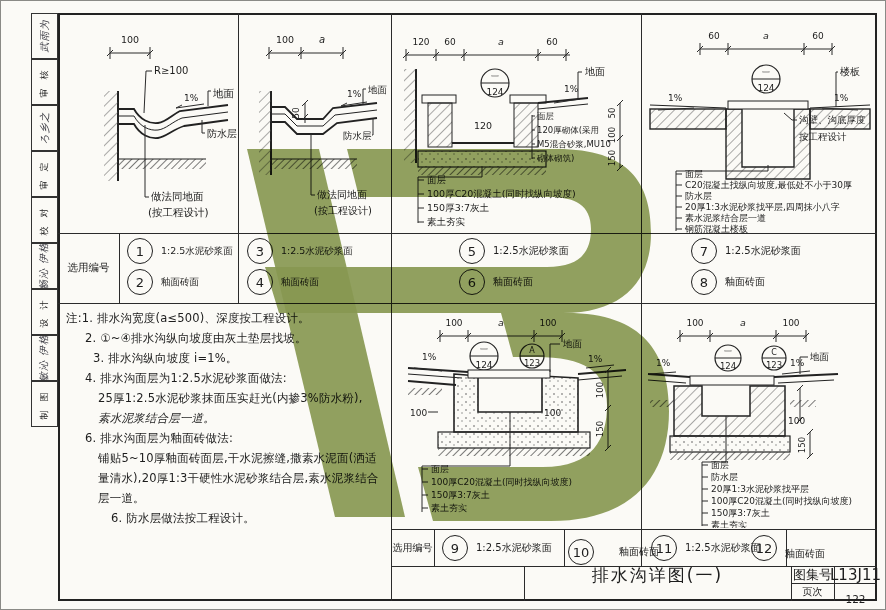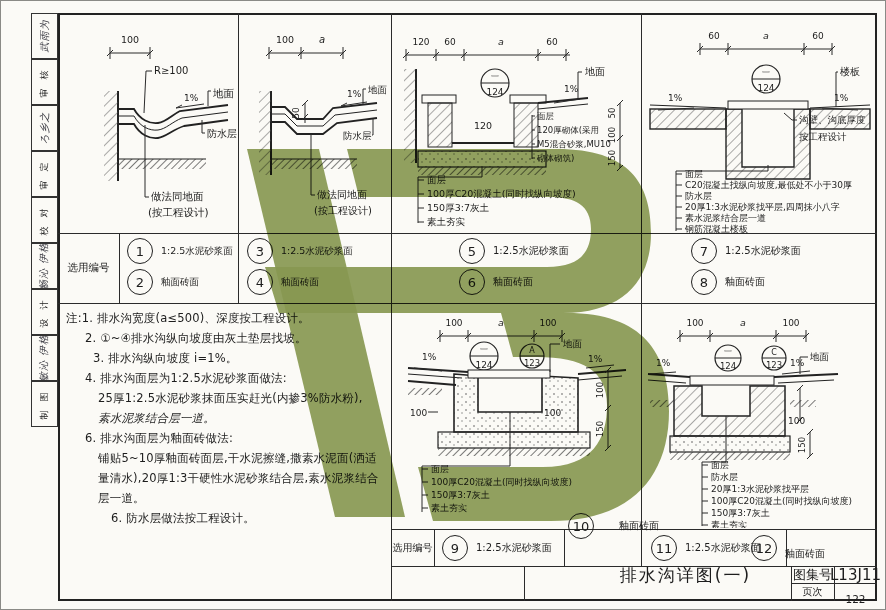--- a/index.html
+++ b/index.html
@@ -344,34 +344,34 @@
     <text x="69" y="200" font-size="9">100厚C20混凝土(同时找纵向坡度)</text>
     <text x="69" y="212" font-size="9">150厚3:7灰土</text>
     <text x="69" y="224" font-size="9">素土夯实</text>
   </svg>
 
   <div class="sellabel" style="left:390px;top:528px;width:43px;height:37px;font-size:10px;">选用编号</div>
   <div class="selitem" style="left:441px;top:534px;">
     <span class="selnum">9</span>
     <span class="seldesc" style="font-size:10px;">1:2.5水泥砂浆面</span>
   </div>
-  <div class="selitem" style="left:567px;top:512px;gap:25px;">
+  <div class="selitem" style="left:567px;top:538px;gap:25px;">
     <span class="selnum">10</span>
     <span class="seldesc" style="font-size:10px;">釉面砖面</span>
   </div>
   <div class="selitem" style="left:650px;top:534px;">
     <span class="selnum">11</span>
     <span class="seldesc" style="font-size:10px;">1:2.5水泥砂浆面</span>
   </div>
   <div class="selitem" style="left:750px;top:534px;align-items:flex-end;">
     <span class="selnum">12</span>
     <span class="seldesc" style="font-size:10px;">釉面砖面</span>
   </div>
 
-  <div class="titlecell" style="left:523px;top:565px;width:267px;height:18px;font-size:17px;letter-spacing:2px;padding-left:28px;">排水沟详图(一)</div>
+  <div class="titlecell" style="left:523px;top:565px;width:267px;height:18px;font-size:17px;letter-spacing:2px;">排水沟详图(一)</div>
   <div class="titlecell" style="left:790px;top:565px;width:43px;height:17px;font-size:13px;">图集号</div>
   <div class="titlecell" style="left:833px;top:565px;width:43px;height:17px;font-size:15px;">L13J11</div>
   <div class="titlecell" style="left:790px;top:582px;width:43px;height:18px;font-size:10px;">页次</div>
   <div class="titlecell" style="left:833px;top:582px;width:43px;height:32px;font-size:10.5px;">122</div>
 
   <svg class="wm" viewBox="0 0 886 610">
     <g fill="#8a9b55" fill-opacity="0.92">
       <path d="M246,148 L318,148 L404,516 L334,516 Z"></path>
       <path d="M346,148 L556,148 C628,148 650,182 650,232 C650,280 622,312 562,312 L278,312 L264,266 L546,266 C580,266 590,250 590,228 C590,204 574,196 548,196 L358,196 Z"></path>
       <path d="M500,312 L566,312 C642,312 668,352 668,410 C668,478 628,520 550,520 L432,520 L417,466 L542,466 C592,466 606,438 606,404 C606,370 582,356 536,356 L512,356 Z"></path>

